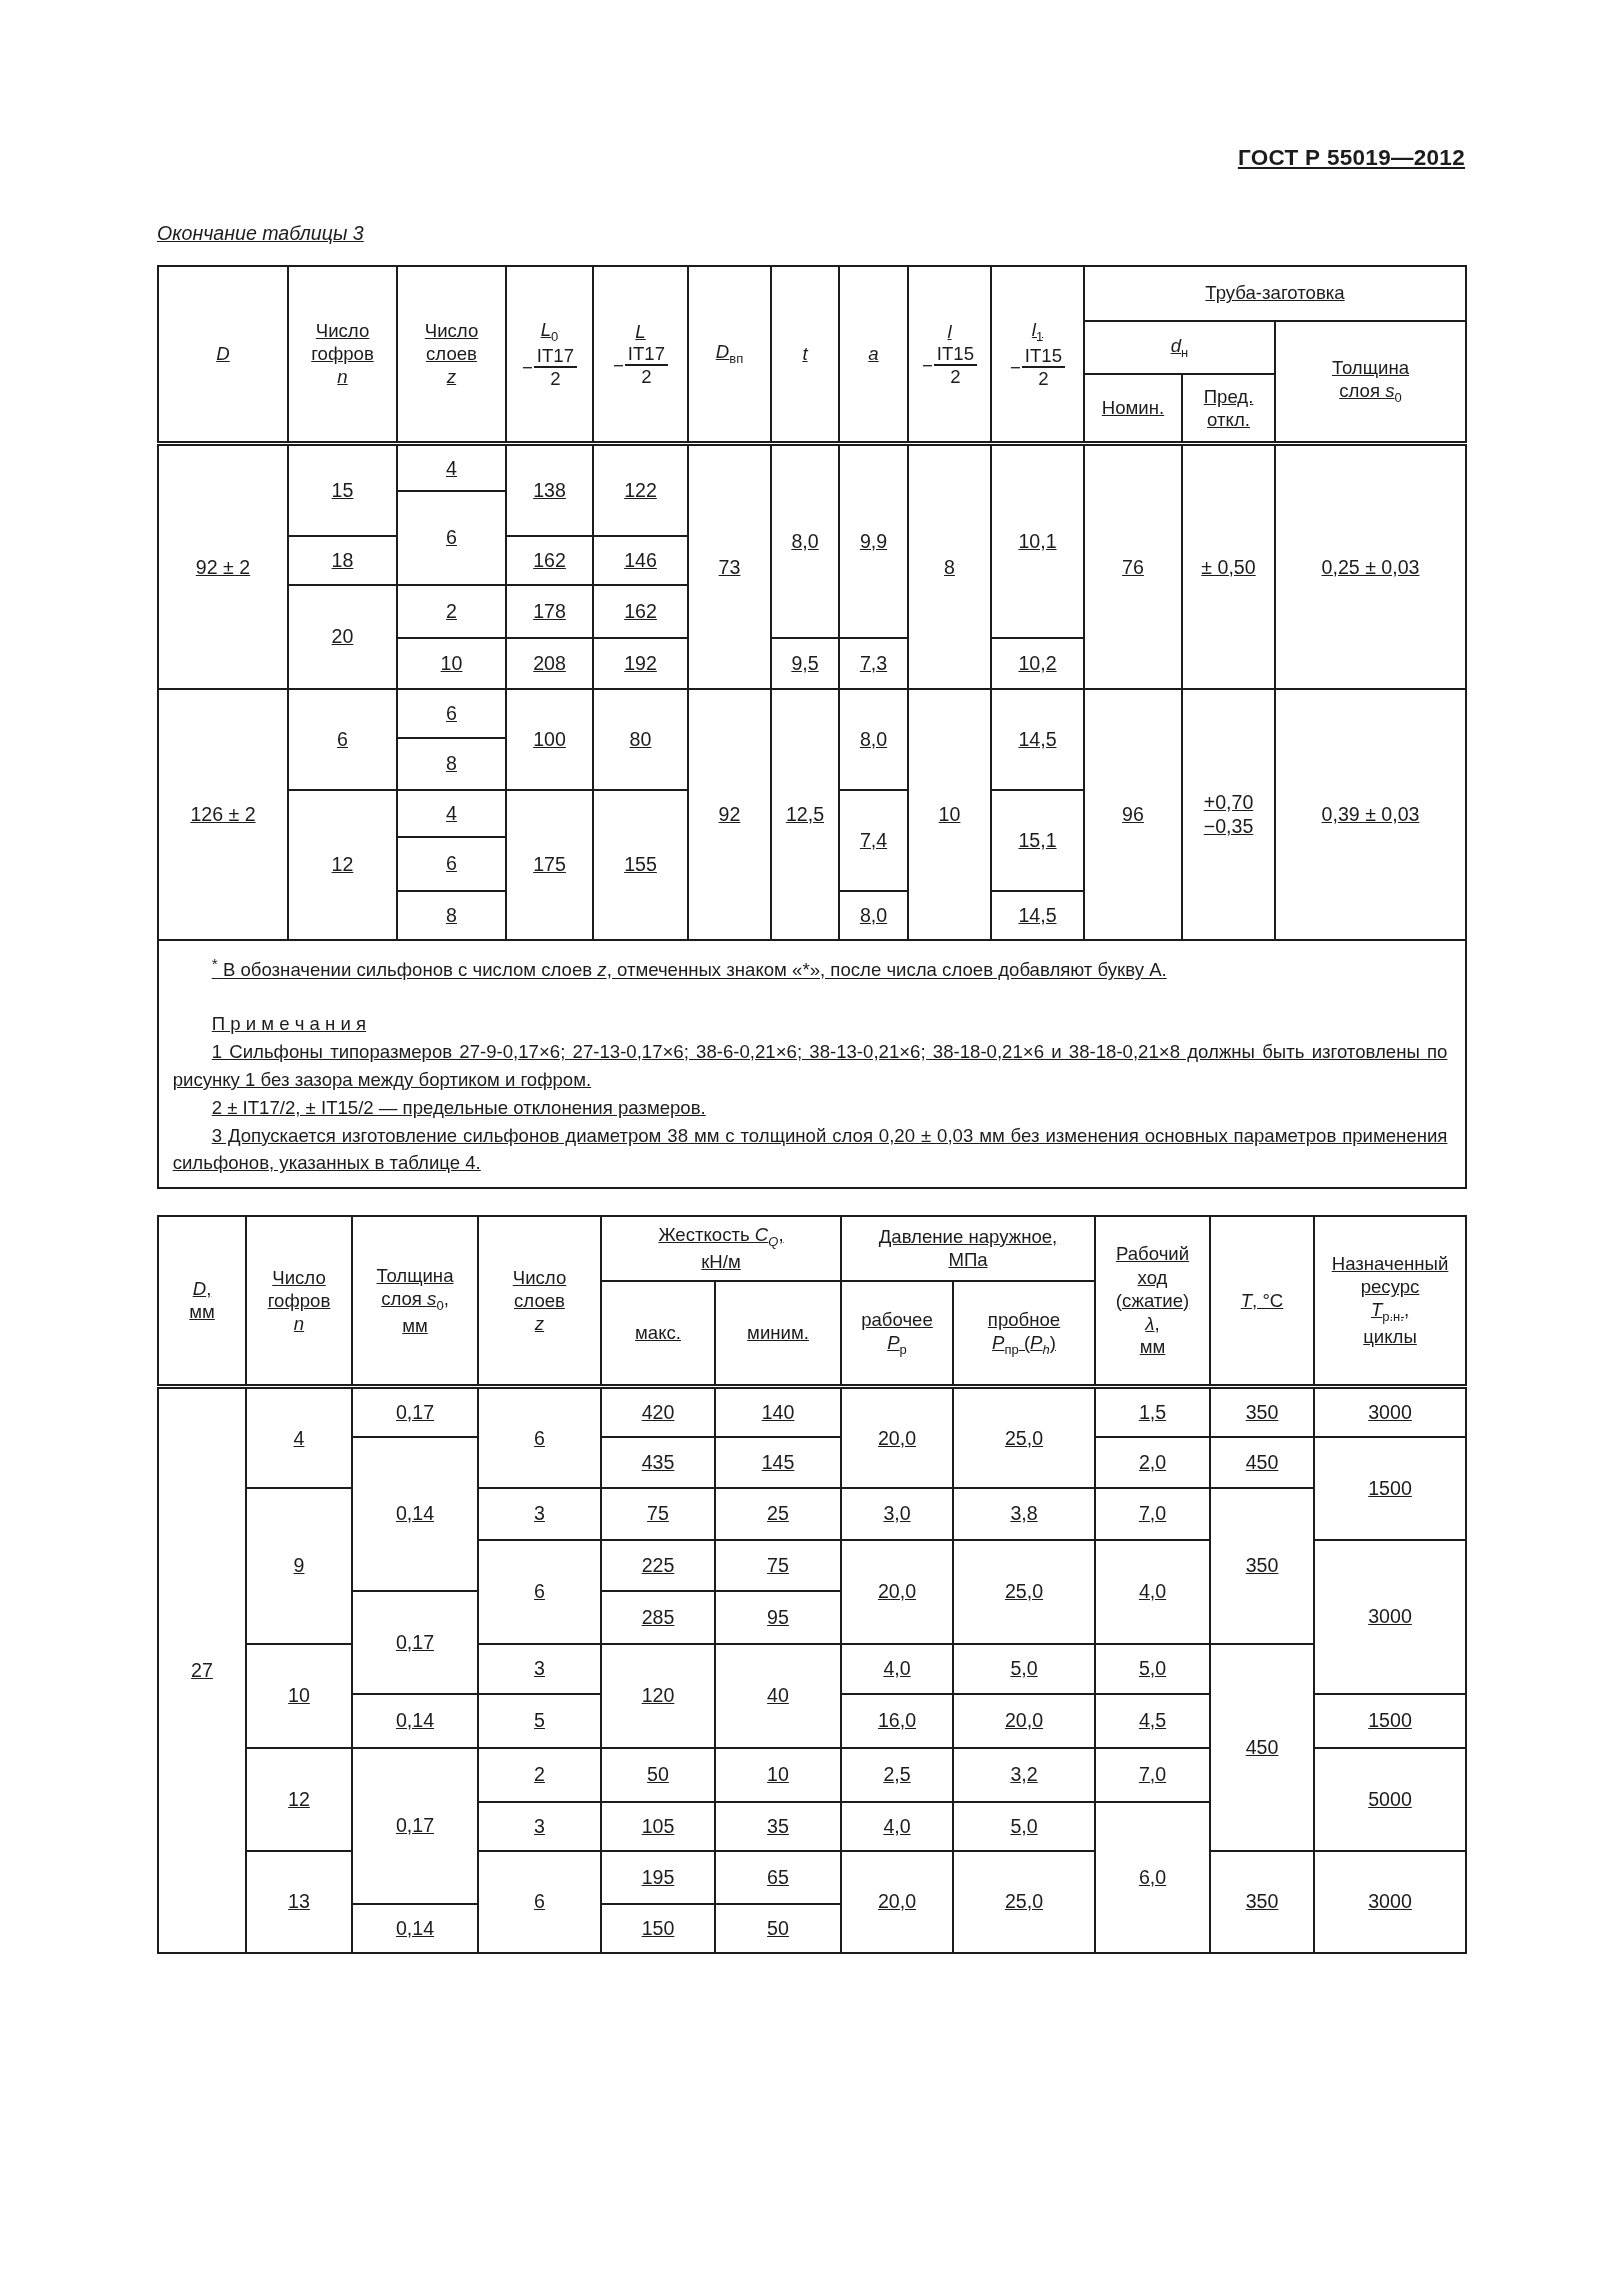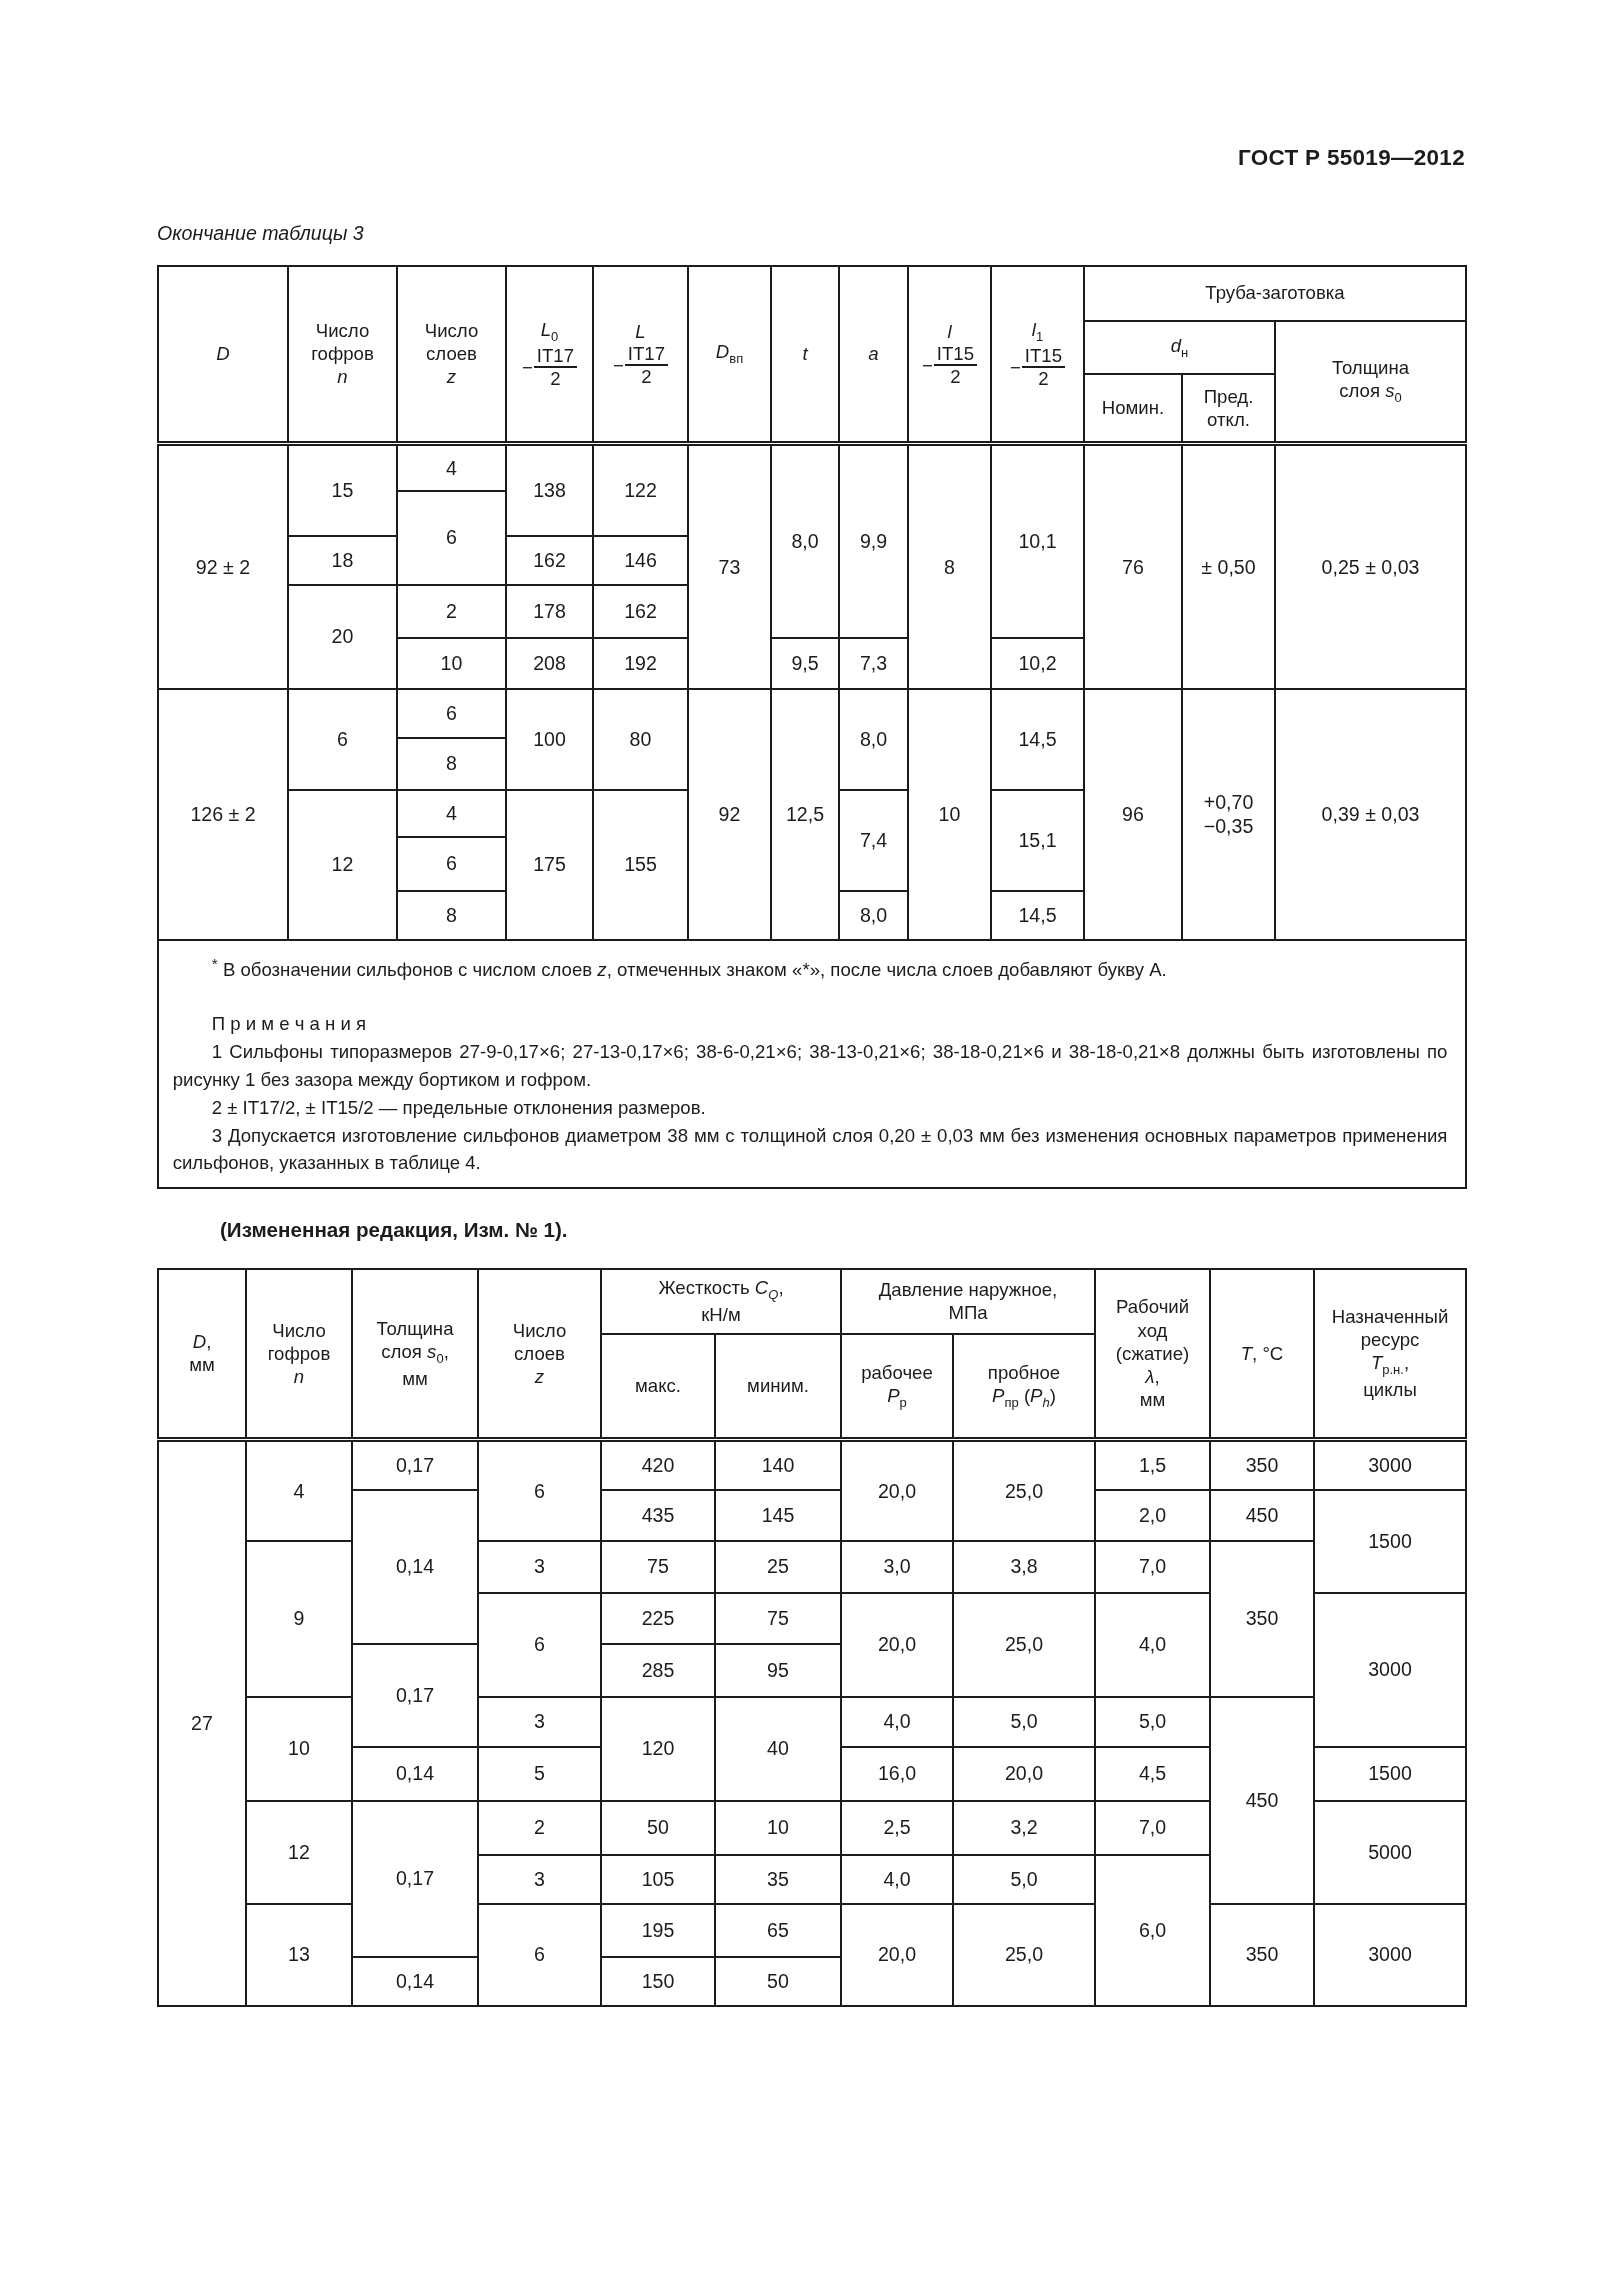--- a/index.html
+++ b/index.html
@@ -1,17 +1,17 @@
 <!DOCTYPE html>
 <html lang="ru"><head>
 <meta charset="utf-8">
 <style>
   html,body{margin:0;padding:0;background:#ffffff;color:#1c1c1c;}
   body{width:1621px;height:2293px;font-family:"Liberation Sans","DejaVu Sans",sans-serif;-webkit-font-smoothing:antialiased;}
-  .page{width:1308px;margin-left:157px;padding-top:145px;}
+  .page{width:1308px;margin-left:157px;padding-top:145px;text-decoration:underline;}
   .doc-code{text-align:right;font-weight:bold;font-size:22.5px;letter-spacing:0.3px;}
   .t3cap{margin-top:51px;font-style:italic;font-size:19.6px;}
   table{border-collapse:collapse;table-layout:fixed;width:1308px;border:2.9px solid #1c1c1c;}
   #table3{margin-top:19.6px;}
   #table4{margin-top:25.5px;}
   td{border:2px solid #1c1c1c;text-align:center;vertical-align:middle;font-size:19.6px;line-height:1.25;padding:1px 2px;overflow:hidden;}
   td.hc{font-size:18.6px;}
   td.hb{border-bottom:5.9px double #1c1c1c;}
   sub{font-size:70%;}
   .fw{display:inline-flex;align-items:center;justify-content:center;gap:1px;}
@@ -157,21 +157,20 @@
           <td colspan="13" class="notes">
             <div class="fnote"><sup>*</sup> В обозначении сильфонов с числом слоев <i>z</i>, отмеченных знаком «*», после числа слоев добавляют букву А.</div>
             <div class="nhead">П р и м е ч а н и я</div>
             <div class="nitem">1 Сильфоны типоразмеров 27-9-0,17×6; 27-13-0,17×6; 38-6-0,21×6; 38-13-0,21×6; 38-18-0,21×6 и 38-18-0,21×8 должны быть изготовлены по рисунку 1 без зазора между бортиком и гофром.</div>
             <div class="nitem">2 ± IT17/2, ± IT15/2 — предельные отклонения размеров.</div>
             <div class="nitem">3 Допускается изготовление сильфонов диаметром 38 мм с толщиной слоя 0,20 ± 0,03 мм без изменения основных параметров применения сильфонов, указанных в таблице 4.</div>
           </td>
         </tr>
       </tbody>
     </table>
-  <div class="amendment">(Измененная редакция, Изм. № 1).</div>
   <table id="table4">
       <colgroup>
         <col style="width: 88px;">
         <col style="width: 106px;">
         <col style="width: 126px;">
         <col style="width: 123px;">
         <col style="width: 114px;">
         <col style="width: 126px;">
         <col style="width: 112px;">
         <col style="width: 142px;">

